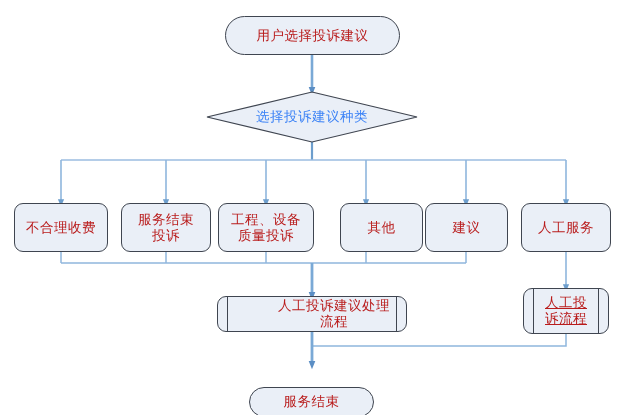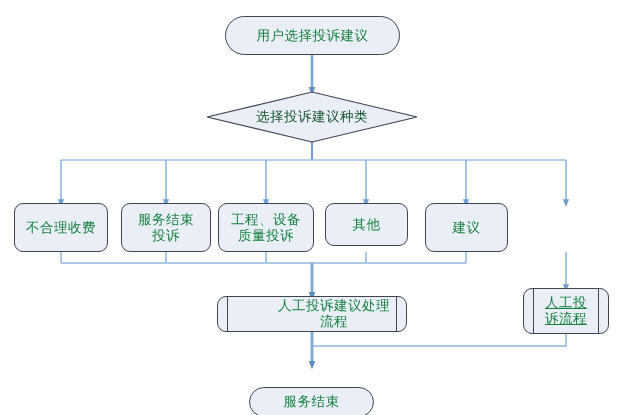--- a/index.html
+++ b/index.html
@@ -24,21 +24,21 @@
     width: 622px;
     height: 415px;
   }
   .node {
     position: absolute;
     box-sizing: border-box;
     display: flex;
     align-items: center;
     justify-content: center;
     text-align: center;
-    color: #15803d;
+    color: #b91c1c;
     background: #eaeff7;
     border: 1.2px solid #3f4550;
     font-size: 13.5px;
     line-height: 1.18;
     letter-spacing: 0.5px;
     z-index: 2;
   }
   .terminator {
     border-radius: 26px;
   }
@@ -70,21 +70,21 @@
   .diamond-label {
     position: absolute;
     left: 0;
     top: 0;
     width: 100%;
     height: 100%;
     display: flex;
     align-items: center;
     justify-content: center;
     font-size: 13.5px;
-    color: #14532d;
+    color: #3b82f6;
     letter-spacing: 0.5px;
     pointer-events: none;
   }
   .twoline { white-space: pre-line; }
 </style>
 </head>
 <body>
 
 <div id="canvas">
 
@@ -146,28 +146,31 @@
   <div class="node rounded-box twoline" style="left:121px; top:203px; width:90px; height:49px;">
     <span>服务结束
 投诉</span>
   </div>
 
   <div class="node rounded-box twoline" style="left:218px; top:203px; width:96px; height:49px;">
     <span>工程、设备
 质量投诉</span>
   </div>
 
-  <div class="node rounded-box twoline" style="left:325px; top:203px; width:83px; height:43px;">
+  <div class="node rounded-box twoline" style="left:340px; top:203px; width:83px; height:49px;">
     <span>其他</span>
   </div>
 
   <div class="node rounded-box twoline" style="left:425px; top:203px; width:83px; height:49px;">
     <span>建议</span>
   </div>
 
+  <div class="node rounded-box twoline" style="left:521px; top:203px; width:90px; height:49px;">
+    <span>人工服务</span>
+  </div>
 
   <div class="node process" style="left:217px; top:296px; width:190px; height:36px;padding-left:44px;">
     <span class="bar left"></span>
     <span class="bar right"></span>
     <span class="ptext">人工投诉建议处理流程</span>
   </div>
 
   <div class="node process twoline" style="left:523px; top:288px; width:86px; height:46px;text-decoration:underline;">
     <span class="bar left"></span>
     <span class="bar right"></span>

